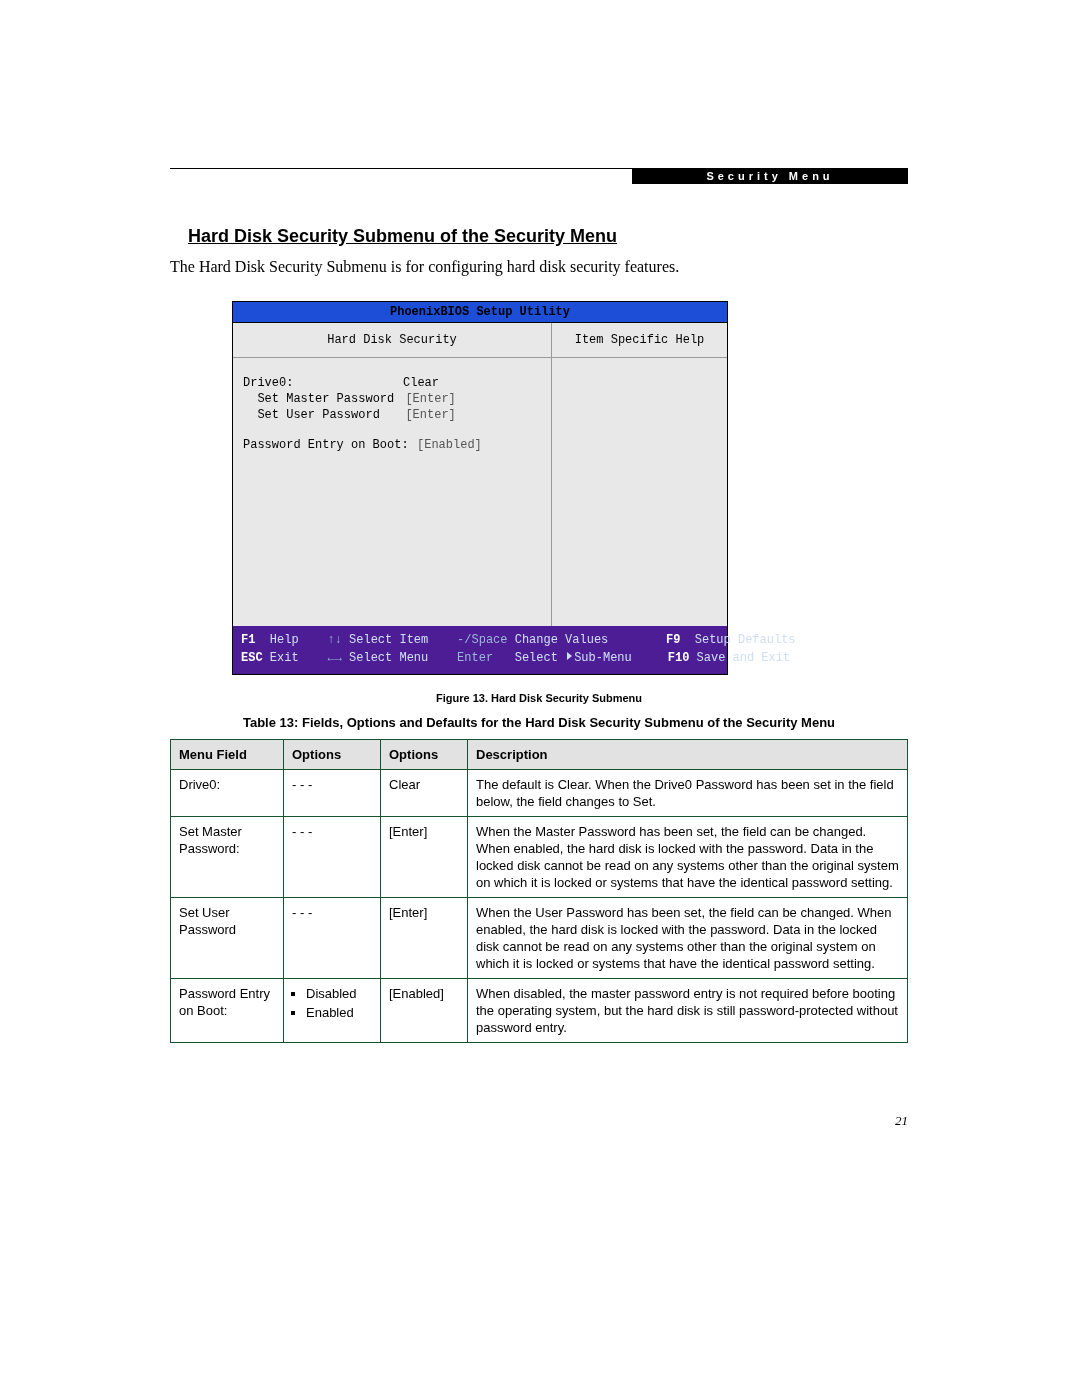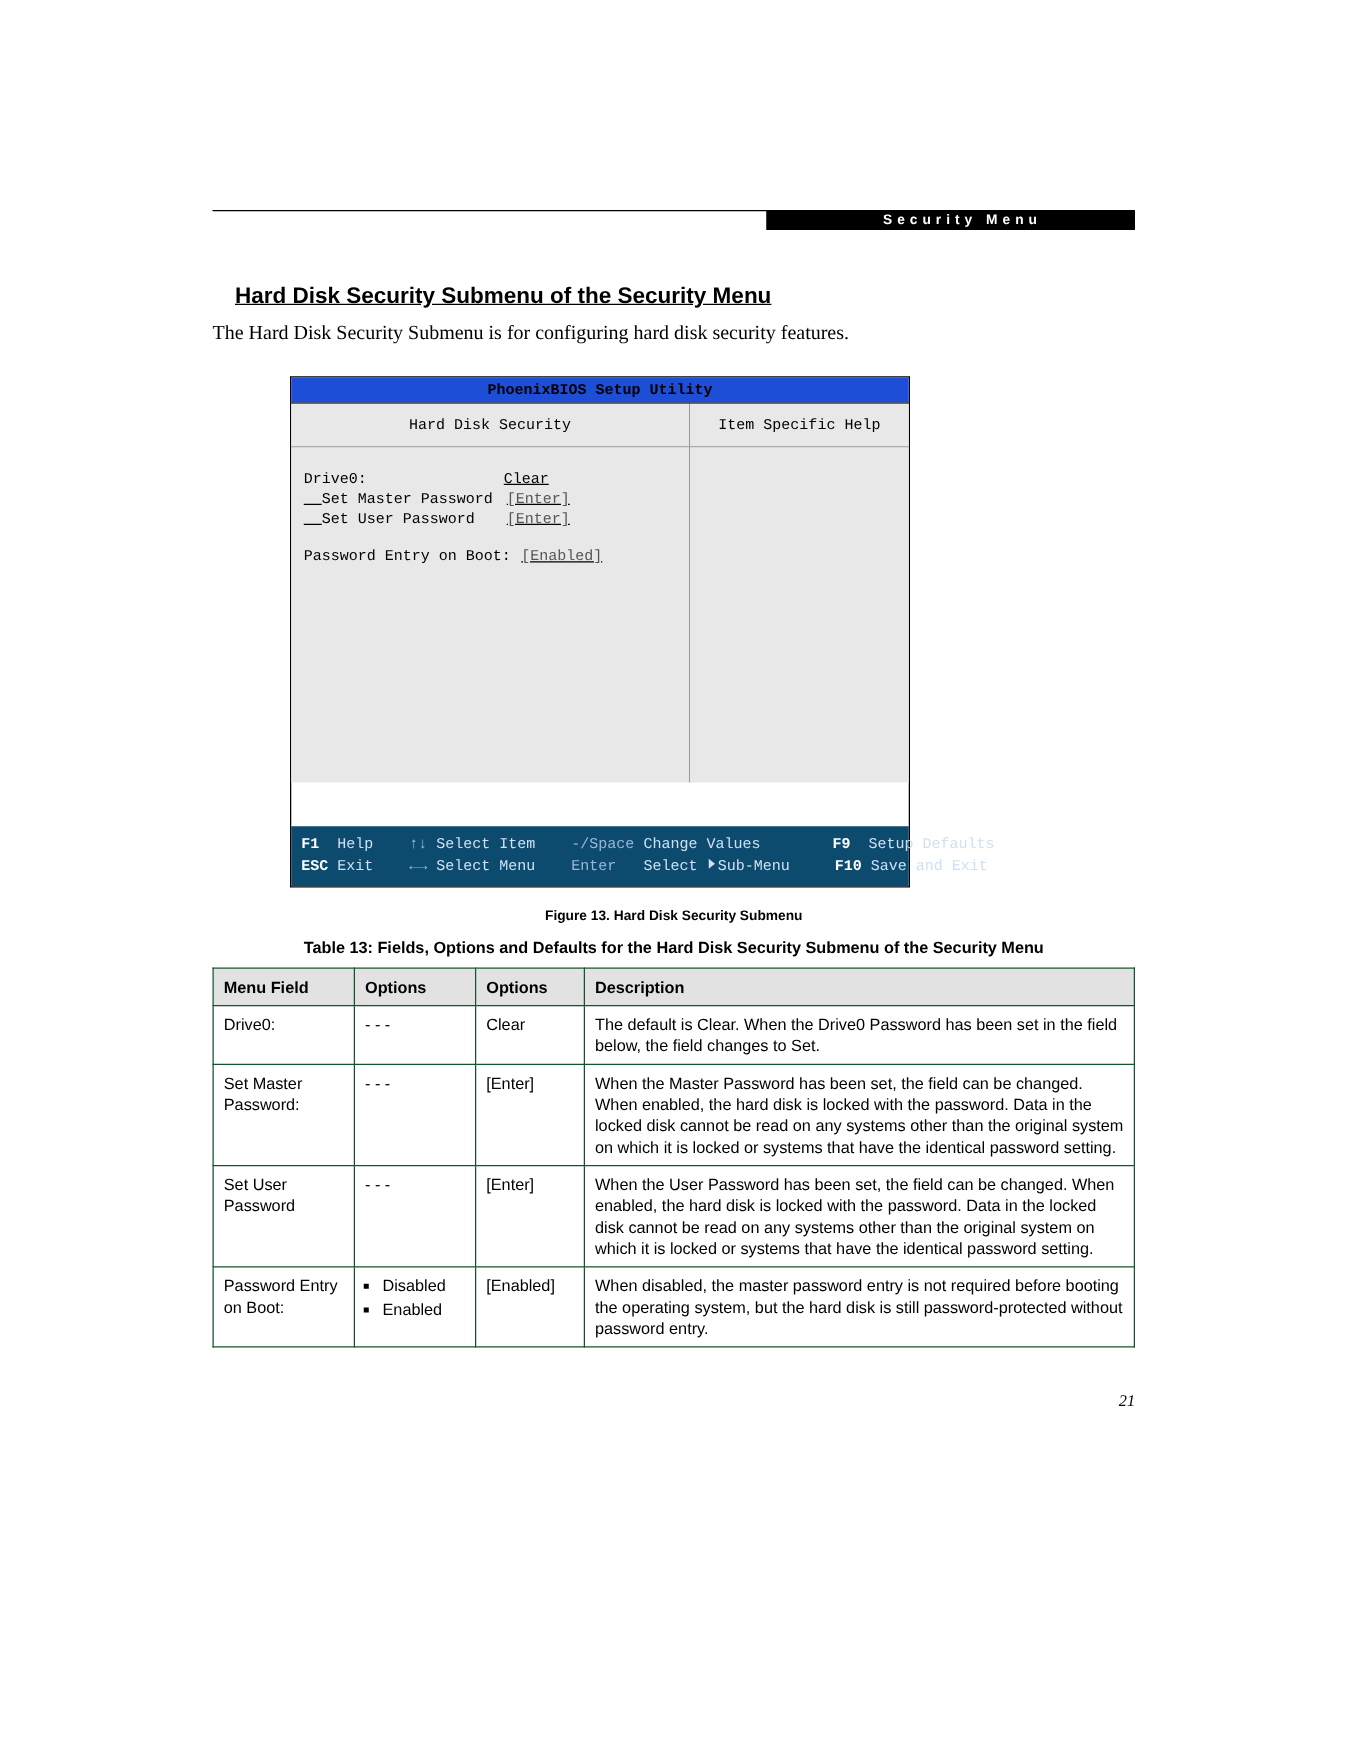--- a/index.html
+++ b/index.html
@@ -1,38 +1,38 @@
 <!DOCTYPE html>
 <html><head>
 <meta charset="utf-8">
 <style>
   html,body{margin:0;padding:0;background:#fff;}
   body{width:1080px;height:1397px;position:relative;font-family:Georgia,"Times New Roman",serif;color:#000;}
   .page{position:absolute;left:170px;top:168px;right:172px;}
   .rule{border-top:1px solid #000;height:0;margin:0;}
   .chapter-bar{position:absolute;right:0;top:0;width:276px;height:16px;background:#000;color:#fff;
-               font:bold 11px/16px Arial,Helvetica,sans-serif;letter-spacing:4px;text-align:center;padding-left:19px;}
+               font:bold 11px/16px Arial,Helvetica,sans-serif;letter-spacing:4px;text-align:center;}
   .h1{font:bold 18px/22px Arial,Helvetica,sans-serif;margin:56px 18px 8px;text-decoration:underline;}
   .intro{font:16px/24px Georgia,serif;margin:6px 0 22px;}
   
   .bios{width:494px;margin:0 0 0 62px;border:1px solid #000;font-family:"Courier New",monospace;
         font-size:12px;color:#000;}
   .bios-title{background:#1d4ed8;text-align:center;padding:3px 0;font-weight:bold;color:#000;}
   .bios-tabs{background:#2a4b77;color:#d8e3f0;padding:3px 4px 3px 10px;}
   .bios-tab-sel{background:#cfcfcf;color:#000;padding:3px 6px;margin-left:158px;}
   .bios-body{display:flex;border-top:1px solid #000;}
   .bios-left{flex:0 0 318px;border-right:1px solid #999;}
   .bios-right{flex:1;}
   .bios-subhdr{text-align:center;padding:10px 0;border-bottom:1px solid #999;background:#e8e8e8;}
   .bios-subhdr.left{border-right:0;}
   .bios-pane{background:#e8e8e8;padding:18px 10px 10px 10px;height:240px;}
-  .b-row{white-space:pre;margin-bottom:2px;text-decoration:underline;}
+  .b-row{white-space:pre;margin-bottom:2px;}
   .b-lbl{display:inline-block;width:160px;}
   .b-val{color:#555;}
-  .bios-foot{background:#0c4a6e;color:#cfe0f3;padding:5px 8px 7px;line-height:18px;white-space:nowrap;margin-top:35px;}
+  .bios-foot{background:#4c1d95;color:#cfe0f3;padding:5px 8px 7px;line-height:18px;white-space:nowrap;}
   .bios-foot .k{color:#fff;font-weight:bold;}
   .bios-foot .g{color:#9ab8d8;}
   .tri{display:inline-block;width:0;height:0;border-left:5px solid #cfe0f3;border-top:4px solid transparent;
        border-bottom:4px solid transparent;margin:0 2px 1px 2px;}
   
   .caption{font:bold 11px/14px Arial,Helvetica,sans-serif;text-align:center;margin:16px 0 4px;}
   .tcaption{font:bold 13px/16px Arial,Helvetica,sans-serif;text-align:center;margin:10px 0 8px;}
   table.fields{width:100%;border-collapse:collapse;font:13px/17px Arial,Helvetica,sans-serif;}
   table.fields th,table.fields td{border:1px solid #14532d;padding:6px 8px;vertical-align:top;text-align:left;}
   table.fields th{background:#e2e2e2;font-weight:bold;font-size:13px;}

